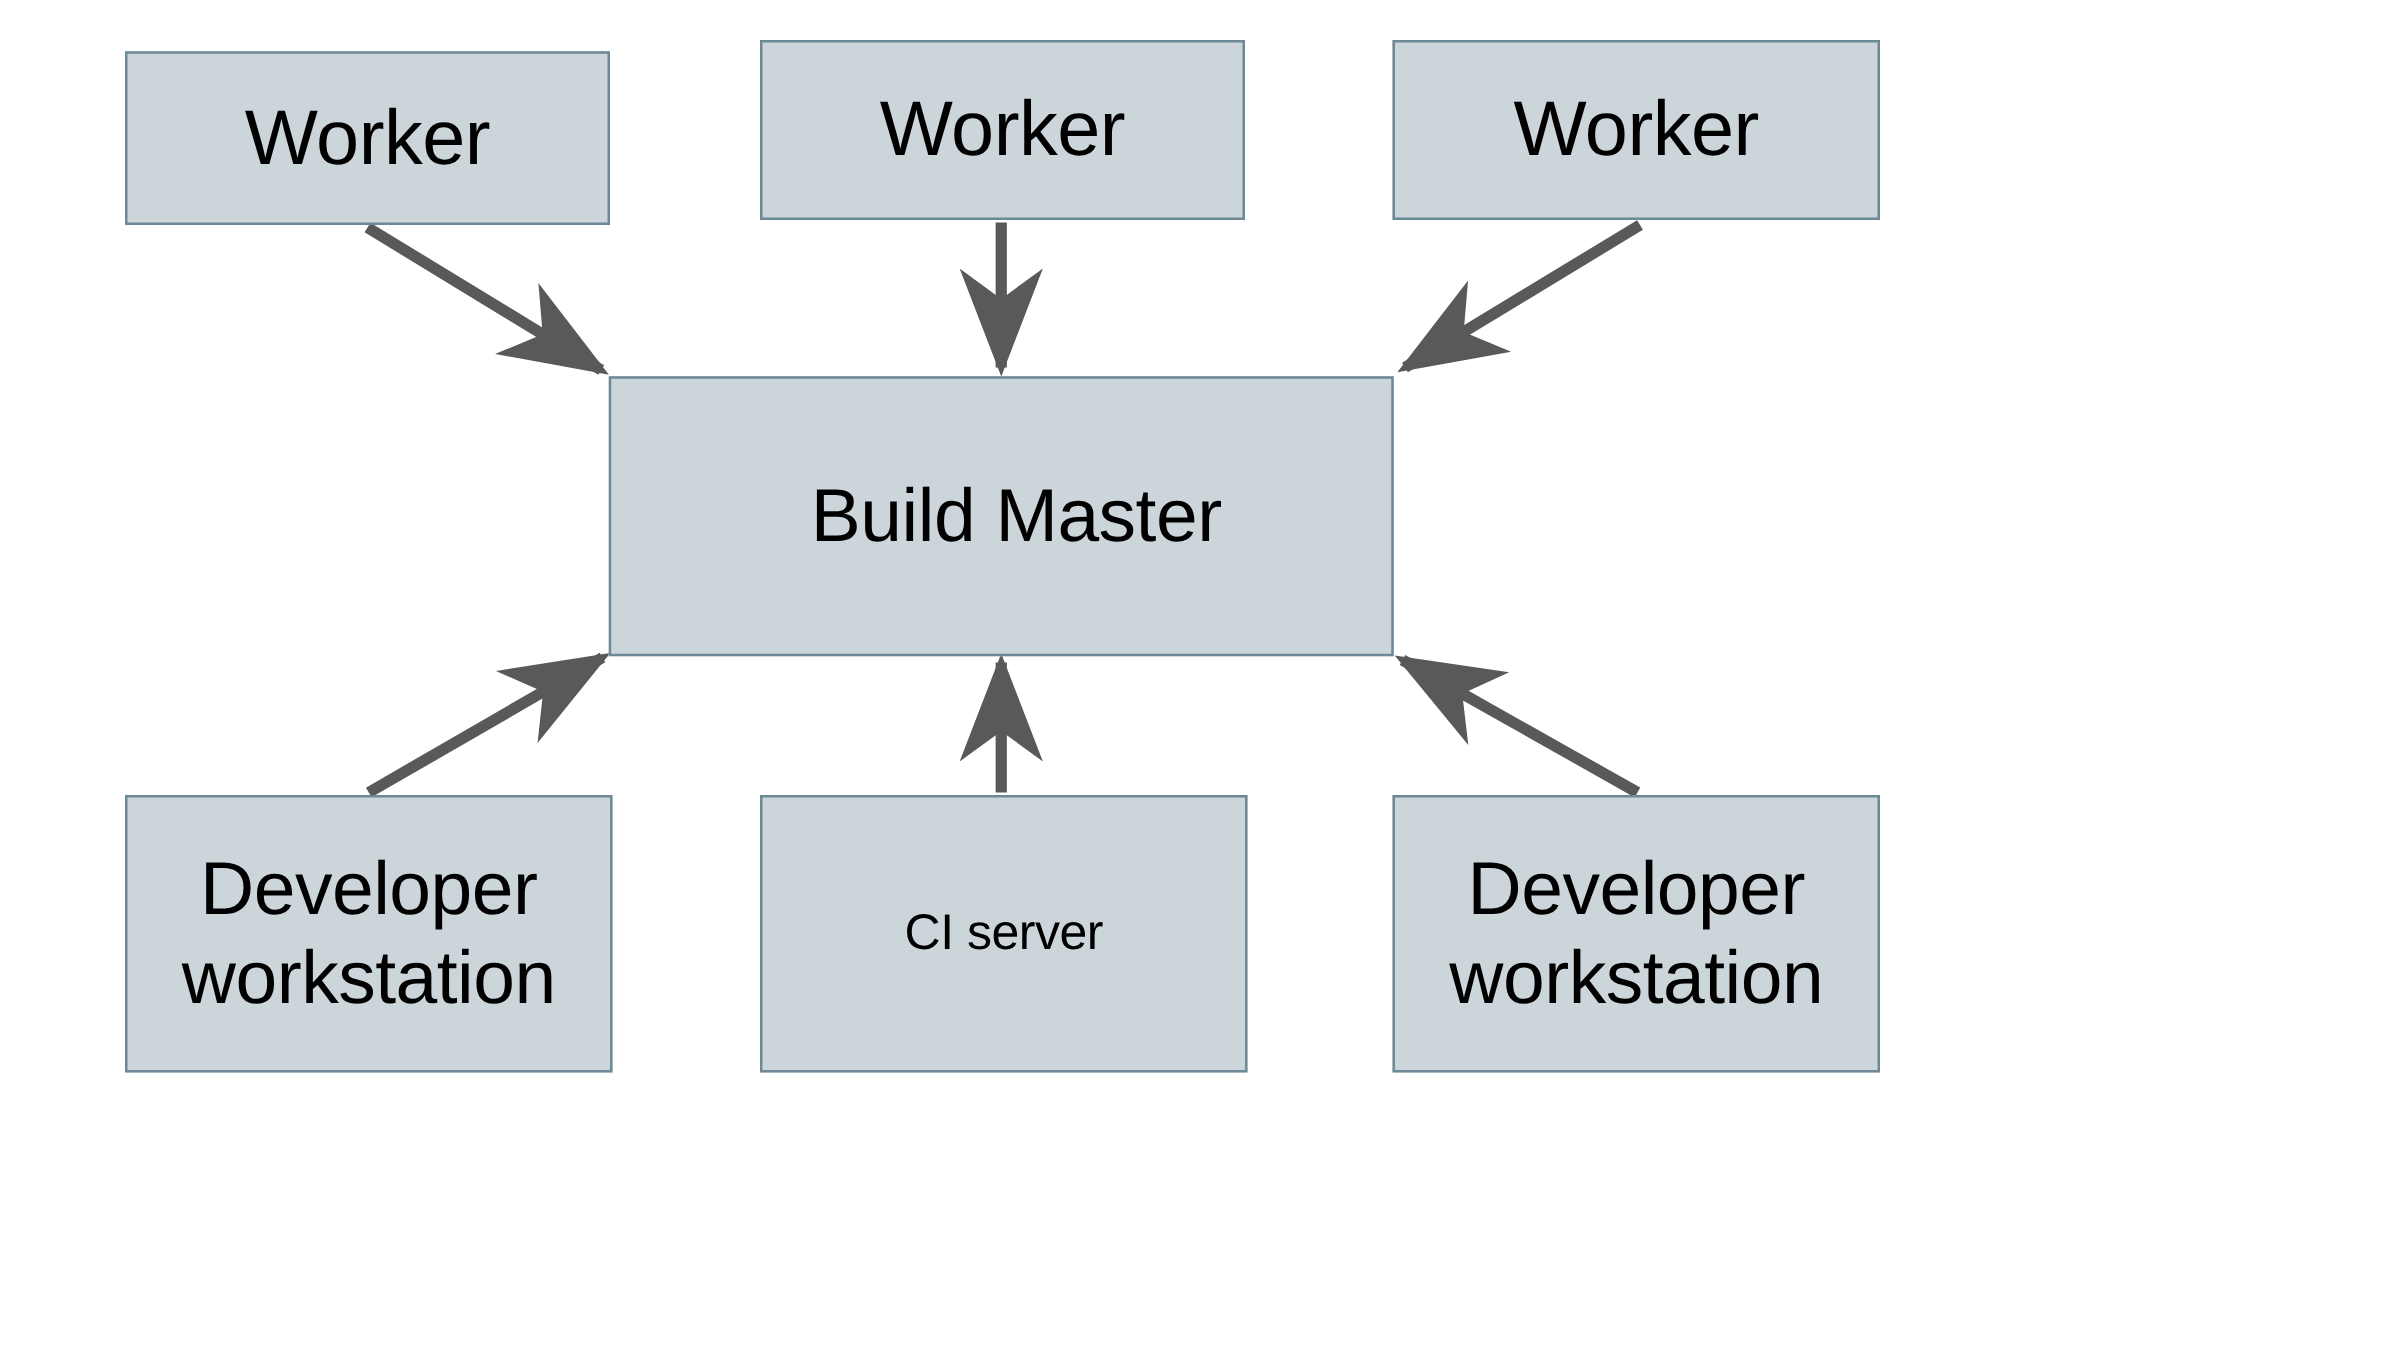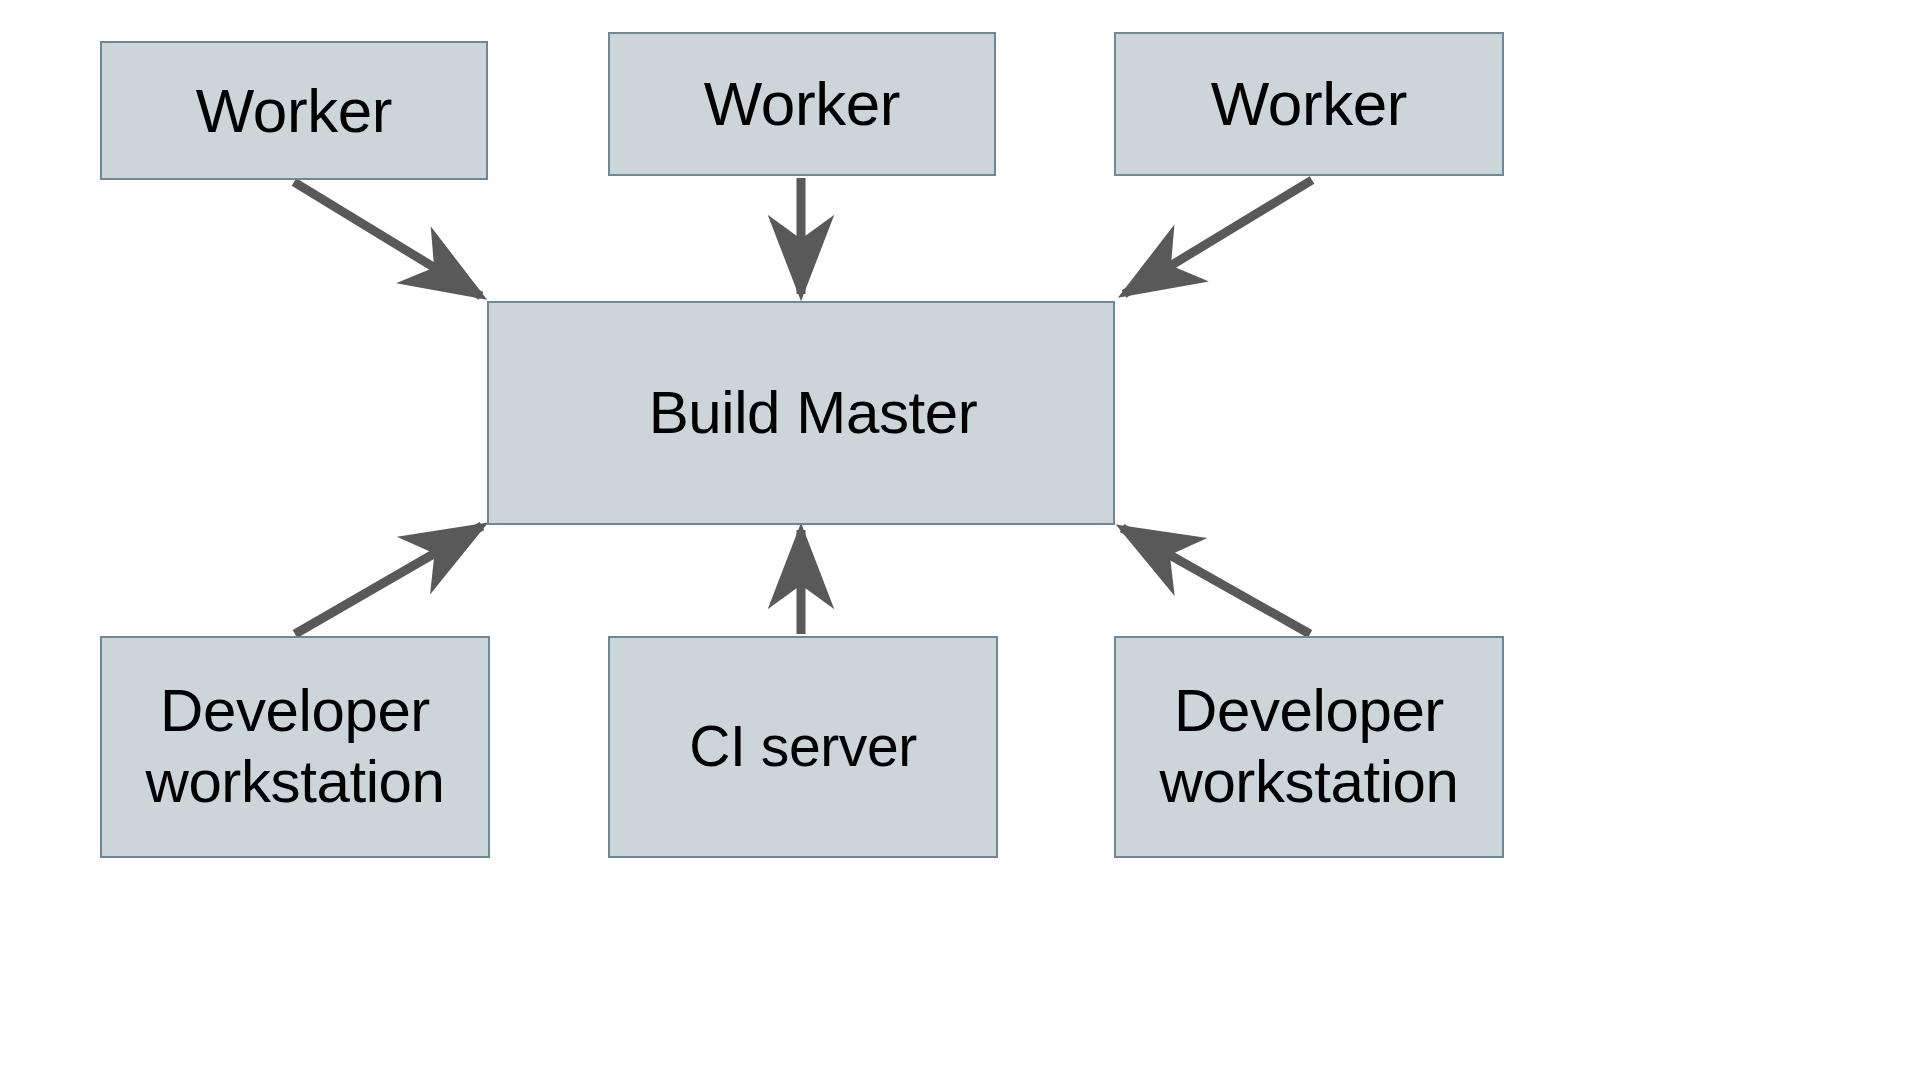--- a/index.html
+++ b/index.html
@@ -50,21 +50,21 @@
   }
 
   
   #node-worker-left   { left: 100px;  top: 41px;  width: 388px; height: 139px; font-size: 62px; }
   #node-worker-center { left: 608px;  top: 32px;  width: 388px; height: 144px; font-size: 62px; }
   #node-worker-right  { left: 1114px; top: 32px;  width: 390px; height: 144px; font-size: 62px; }
 
   #node-build-master  { left: 487px;  top: 301px; width: 628px; height: 224px; font-size: 60px; }
 
   #node-dev-left      { left: 100px;  top: 636px; width: 390px; height: 222px; font-size: 60px; }
-  #node-ci-server     { left: 608px;  top: 636px; width: 390px; height: 222px; font-size: 57px; }
+  #node-ci-server     { left: 608px;  top: 636px; width: 390px; height: 222px; font-size: 40px; }
   #node-dev-right     { left: 1114px; top: 636px; width: 390px; height: 222px; font-size: 60px; }
 </style>
 </head>
 <body>
 
 <div id="canvas" style="background: rgb(255, 255, 255);">
 
   <svg id="edges" viewBox="0 0 1910 1090" xmlns="http://www.w3.org/2000/svg">
     <defs>
       <marker id="arrowhead" markerWidth="11" markerHeight="11" refX="9.2" refY="4" orient="auto" markerUnits="strokeWidth">

